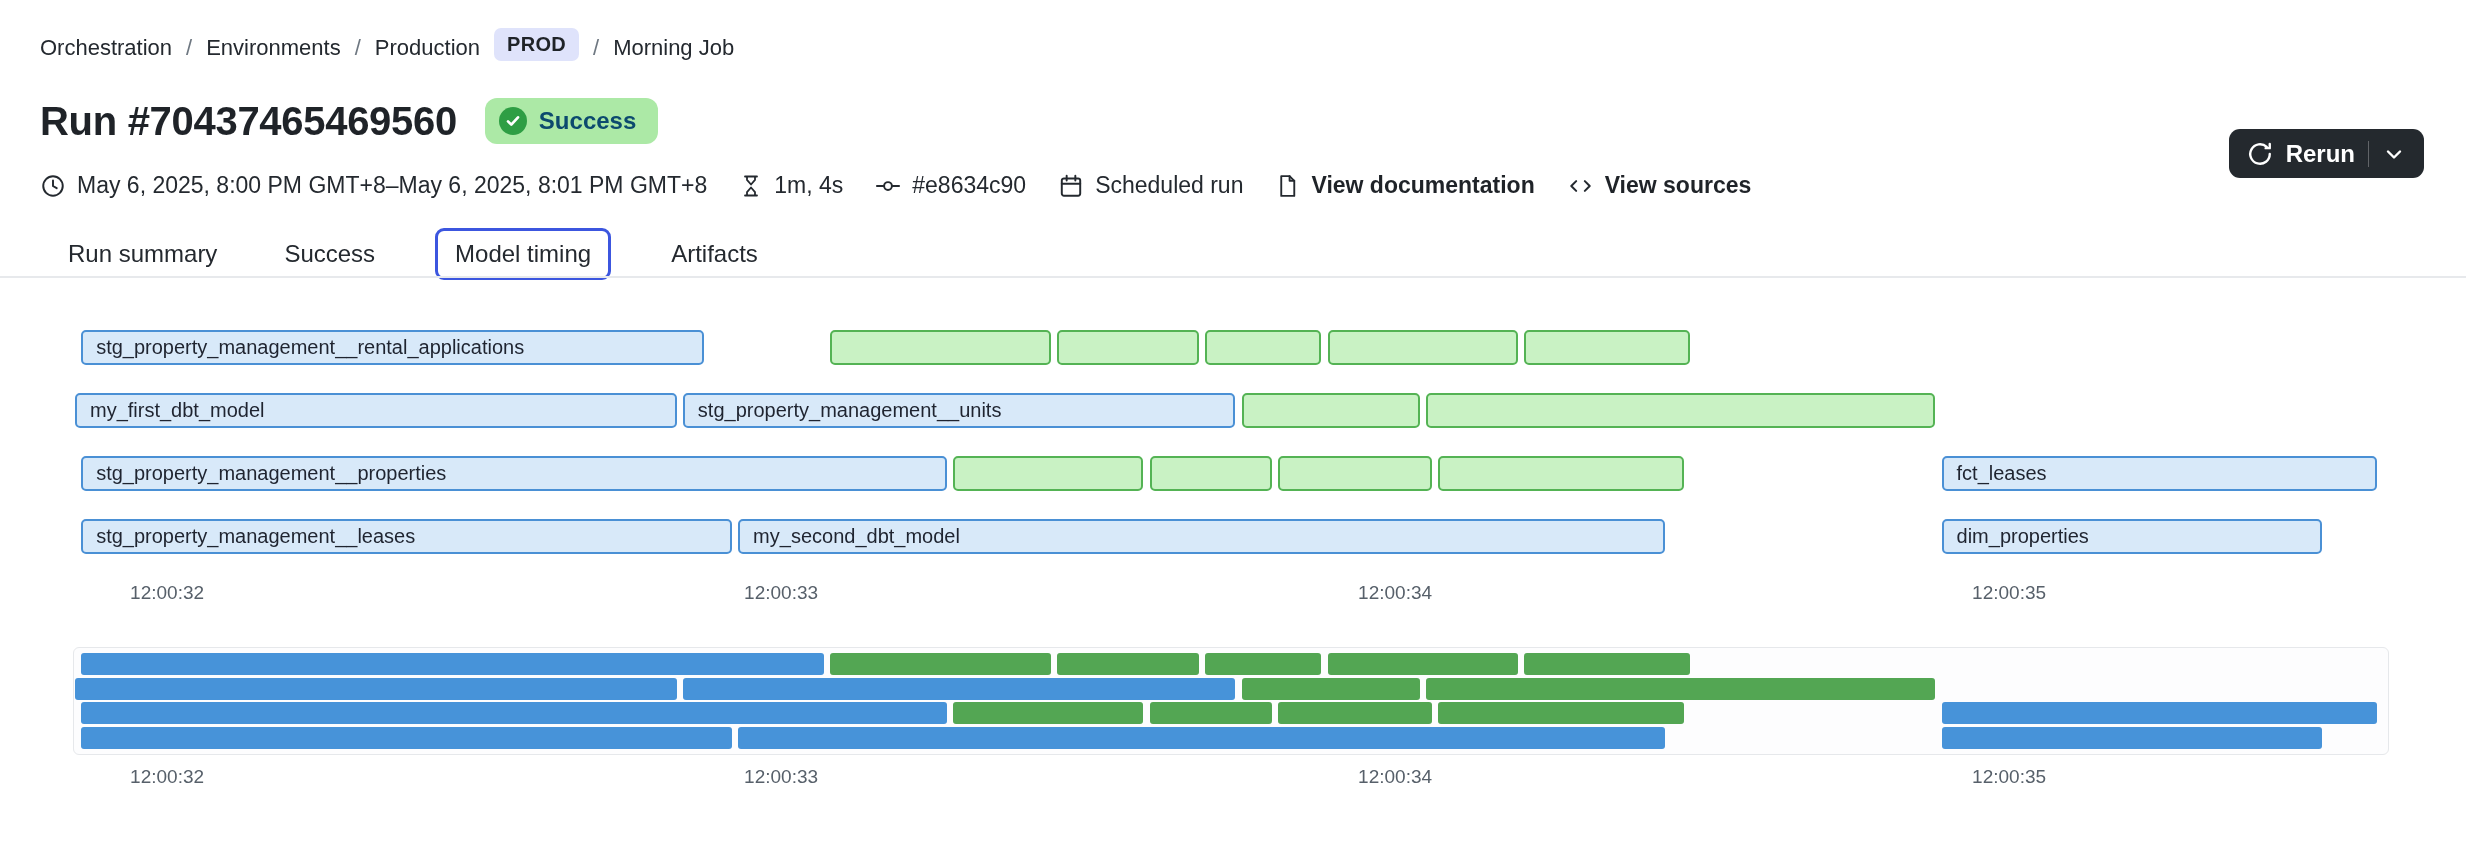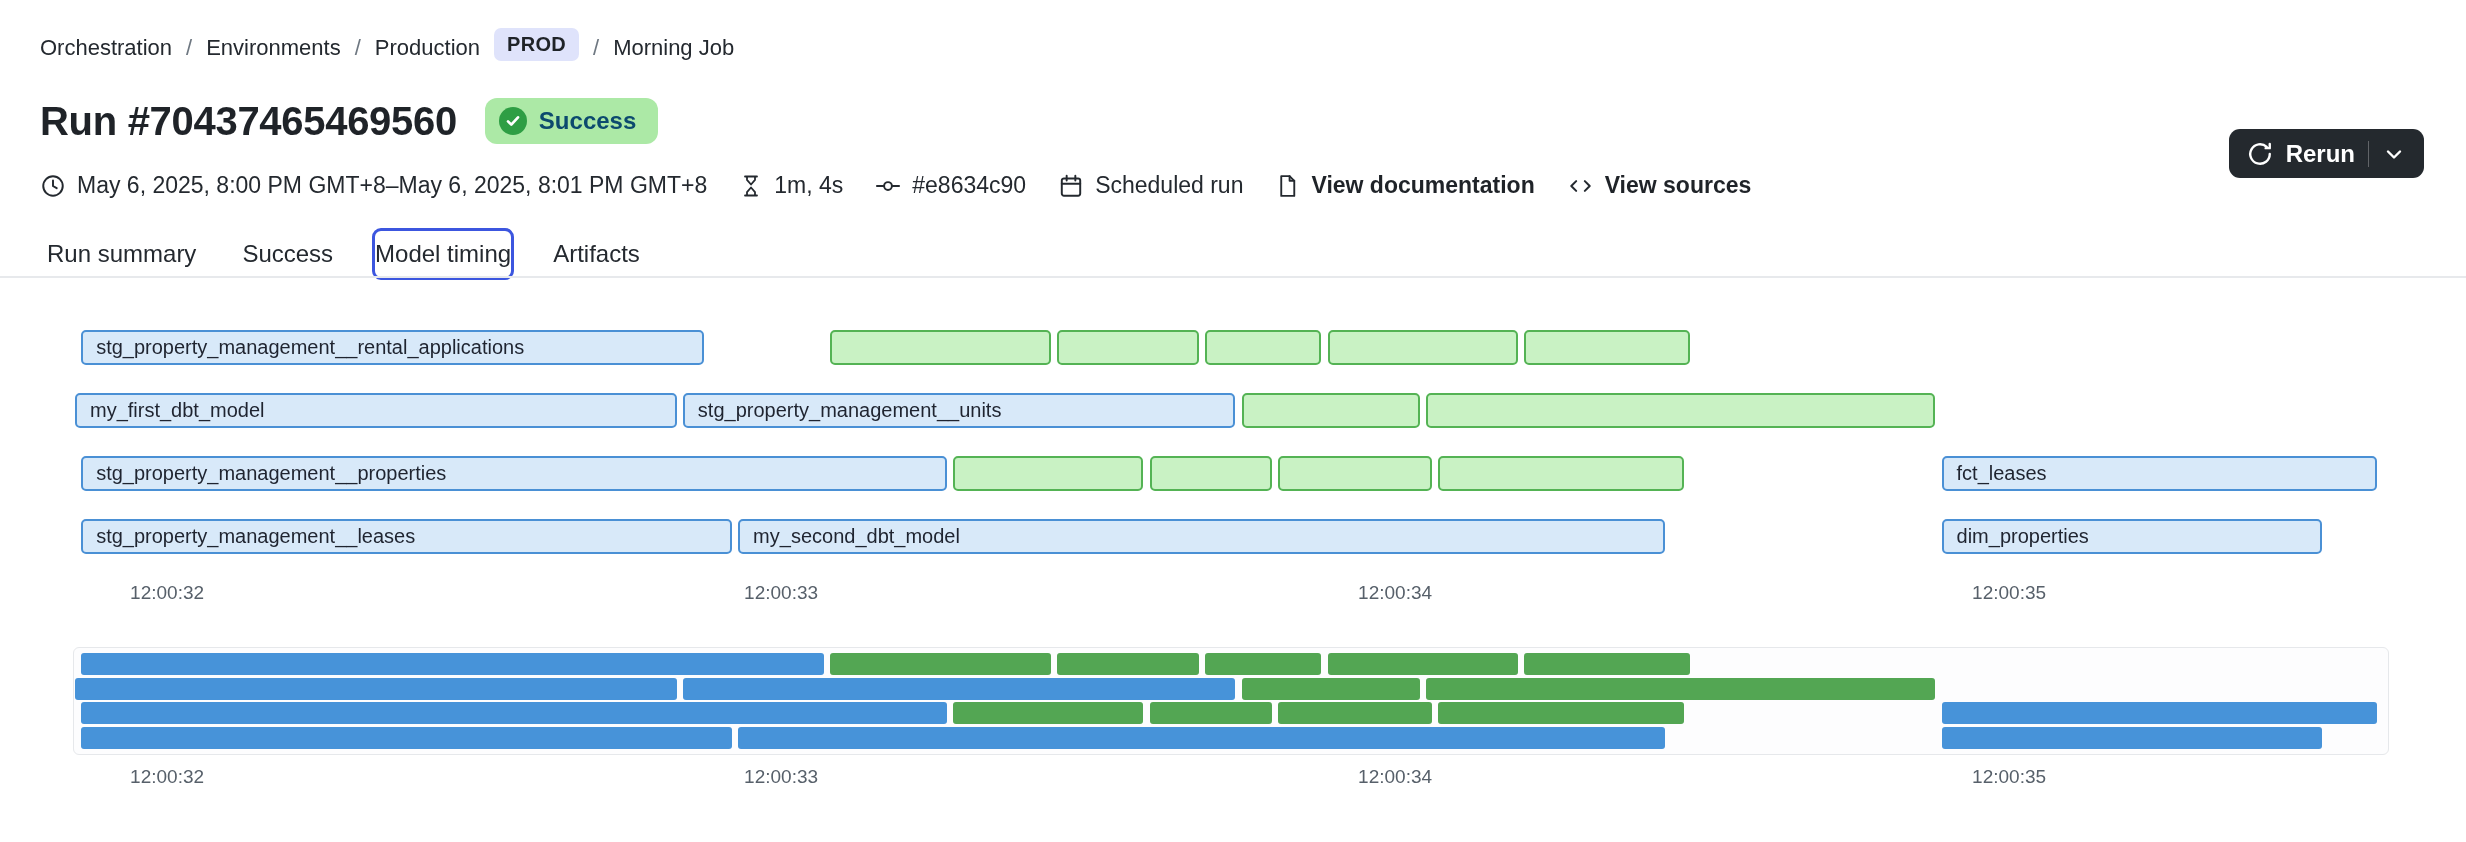--- a/index.html
+++ b/index.html
@@ -23,22 +23,22 @@
   .rerun-divider{width:1px;height:26px;background:rgba(255,255,255,.28);}
 
   
   .meta-row{position:absolute;top:172px;left:40px;display:flex;align-items:center;gap:32px;font-size:23px;color:#24292f;}
   .meta-item{display:flex;align-items:center;gap:11px;white-space:nowrap;}
   .meta-item svg{display:block;flex:none;}
   .meta-link{font-weight:700;text-underline-offset:4px;color:#1f2328;cursor:pointer;}
 
   
   .tabs{position:absolute;top:228px;left:40px;display:flex;align-items:center;gap:32px;font-size:24px;font-weight:500;color:#24292f;}
-  .tab{padding:9px 4px;cursor:pointer;border:3px solid transparent;border-radius:9px;}
-  .tab.selected{border-color:var(--selected-tab-border,#3c56df);padding:9px 0;}
+  .tab{padding:9px 4px;cursor:pointer;border:3px solid transparent;border-radius:9px;margin-left:21px;}
+  .tab.selected{border-color:var(--selected-tab-border,#3c56df);padding:9px 17px;}
   .tabs-divider{position:absolute;top:276px;left:0;width:2466px;height:2px;background:#e7e9ec;}
 
   
   .gantt{position:absolute;top:330px;left:0;width:2466px;height:230px;}
   .gbar{position:absolute;height:35px;border-radius:5px;box-sizing:border-box;display:flex;align-items:center;padding:0 13px;overflow:hidden;cursor:pointer;}
   .gbar.blue{background:var(--model-bar-fill,#d8e9f9);border:2px solid var(--model-bar-border,#4a90d5);}
   .gbar.green{background:var(--test-bar-fill,#c9f2c4);border:2px solid var(--test-bar-border,#54b354);}
   .gbar-label{font-size:20px;color:#1f2430;white-space:nowrap;}
 
   .axis{position:absolute;left:0;width:2466px;height:26px;font-size:19px;color:#57606a;}

